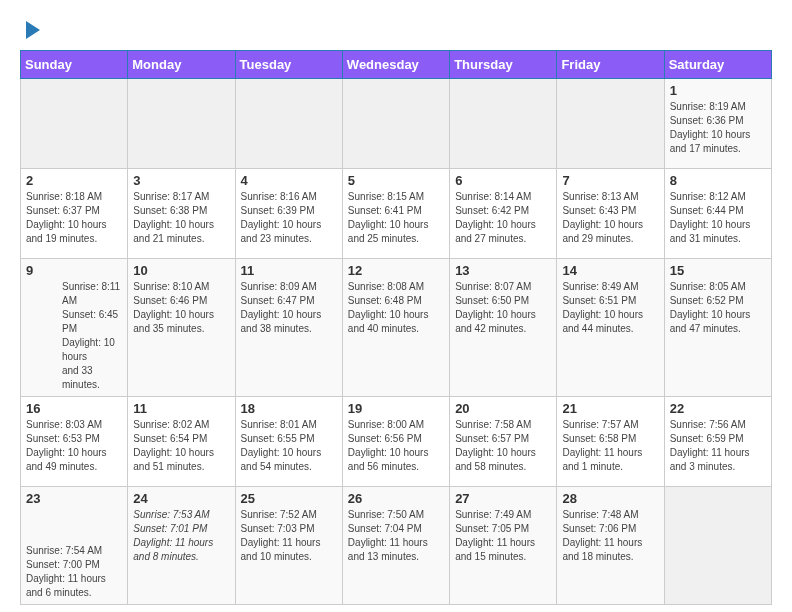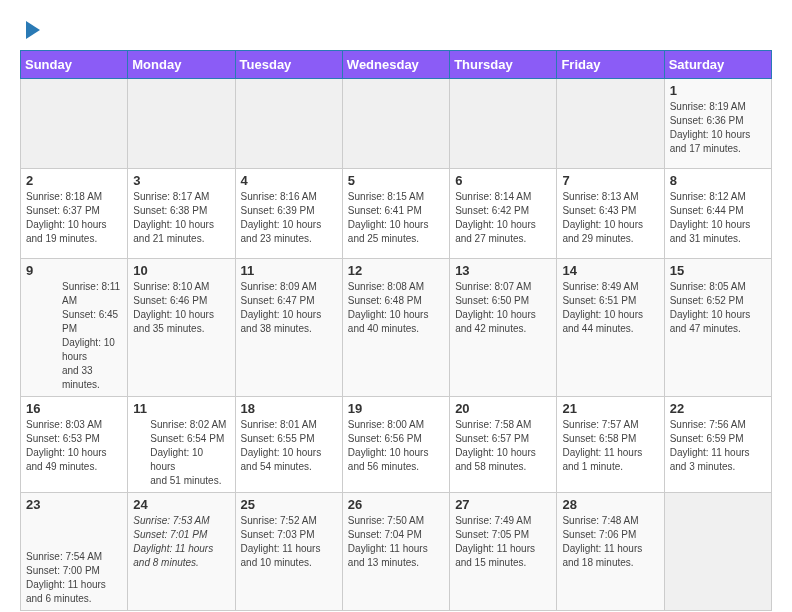--- a/index.html
+++ b/index.html
@@ -246,21 +246,21 @@
       <tr>
         <td>
           <span class="day-number">16</span>
           <div class="day-info" style="white-space: pre-line;">Sunrise: 8:03 AM
 Sunset: 6:53 PM
 Daylight: 10 hours
 and 49 minutes.</div>
         </td>
         <td>
           <span class="day-number">11</span>
-          <div class="day-info" style="white-space: pre-line; margin-left: 17px;">Sunrise: 8:02 AM
+          <div class="day-info" style="white-space: pre-line;">Sunrise: 8:02 AM
 Sunset: 6:54 PM
 Daylight: 10 hours
 and 51 minutes.</div>
         </td>
         <td>
           <span class="day-number">18</span>
           <div class="day-info" style="white-space: pre-line;">Sunrise: 8:01 AM
 Sunset: 6:55 PM
 Daylight: 10 hours
 and 54 minutes.</div>

